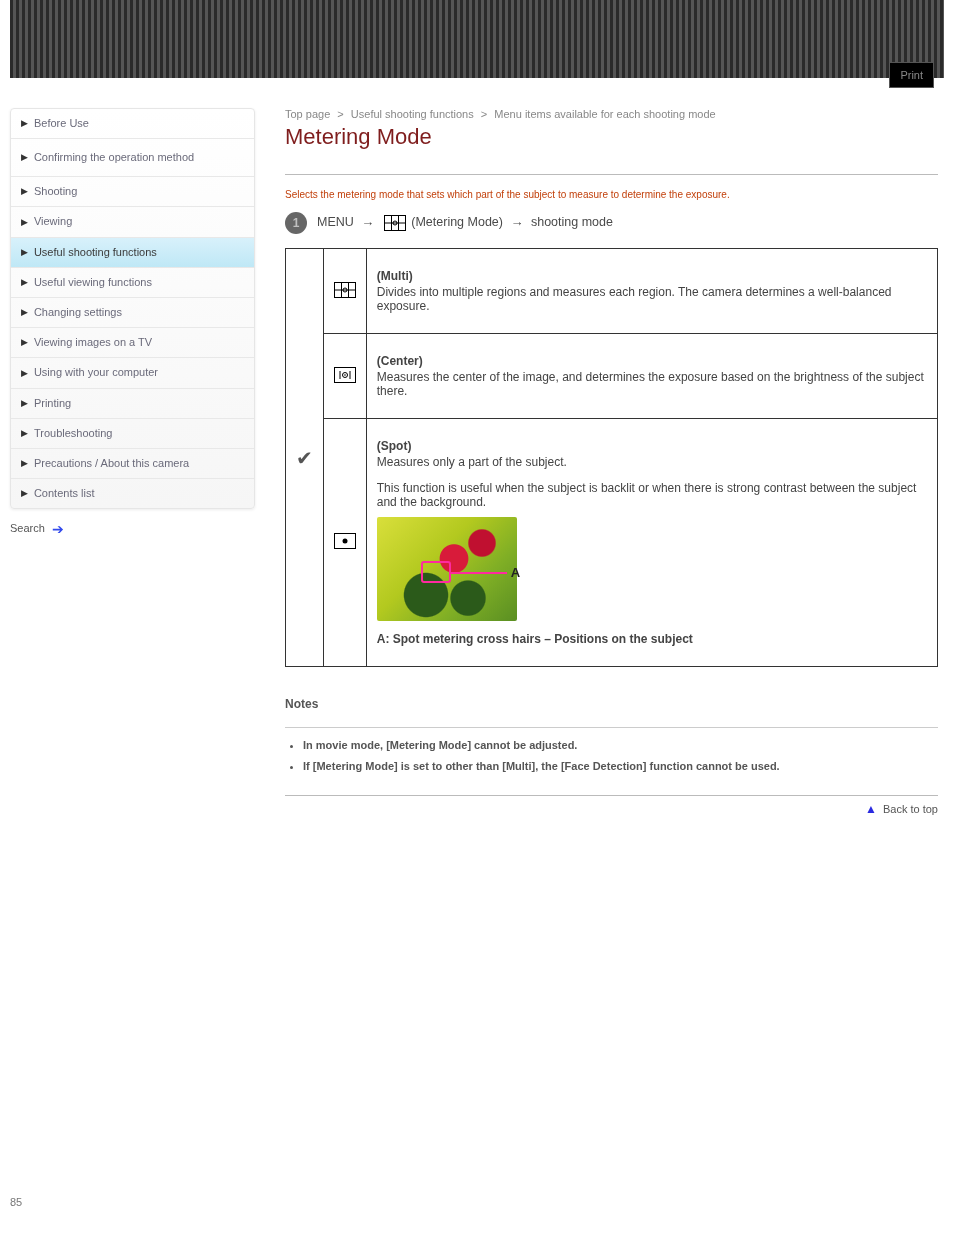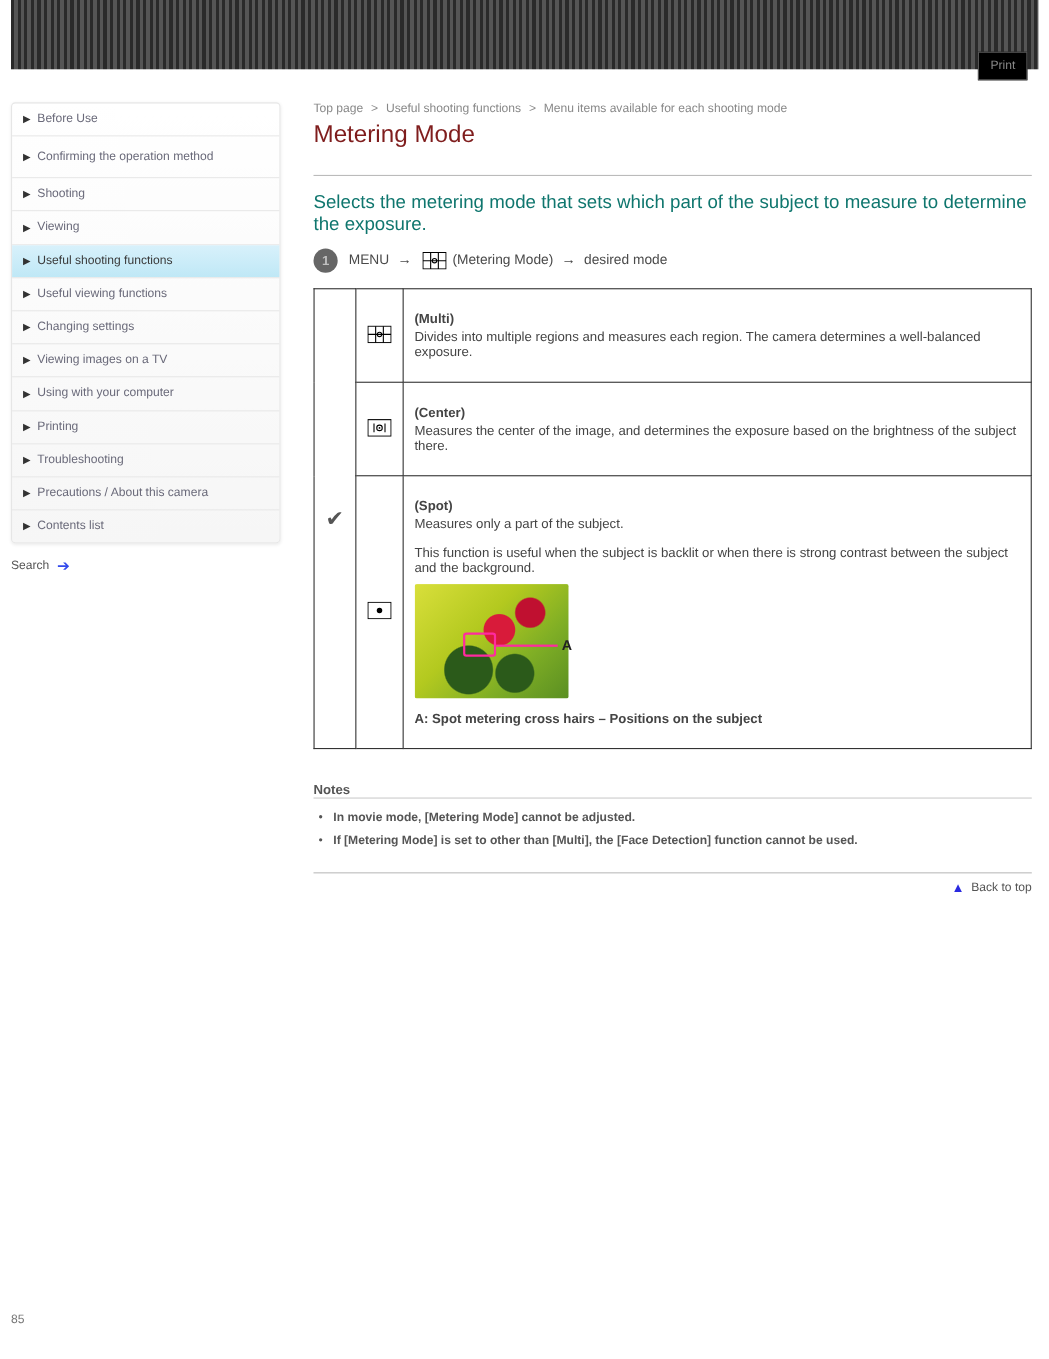--- a/index.html
+++ b/index.html
@@ -6,21 +6,21 @@
   body {
     font-family: Arial, Helvetica, sans-serif;
     background: #fff;
     width: 954px;
     margin: 0 auto;
     color: #4a4a4a;
     font-size: 12px;
   }
   .page { padding: 0 10px 40px 10px; }
   .header-bar {
-    height: 63px;
+    height: 78px;
     background: repeating-linear-gradient(90deg,#2a2a2a 0,#2a2a2a 3px,#555 3px,#555 6px);
     position: relative;
     margin-bottom: 30px;
   }
   .header-bar .tag {
     position: absolute; right: 10px; bottom: -10px;
     background: #000; color: #888; padding: 6px 10px;
     border: 1px solid #555; font-size: 11px;
   }
   .content { display: flex; gap: 30px; align-items: flex-start; }
@@ -48,21 +48,21 @@
     text-align: left; padding: 12px 0 8px 0;
     font-size: 11px; color: #555;
   }
   .search-row .arrow { color: #334aec; font-size: 14px; vertical-align: middle; margin-left: 4px; }
 
   .main { flex: 1; padding-right: 6px; }
   .trail { color: #888; font-size: 11px; margin-bottom: 4px; }
   .trail span.sep { margin: 0 4px; }
   h1.title { font-size: 22px; font-weight: normal; color: #7f1d1d; margin-bottom: 24px; }
   .rule { border: none; border-top: 1px solid #bbb; margin-bottom: 14px; }
-  .lead { font-size: 17px; color: #0f766e; margin-bottom: 12px; }
+  .lead { font-size: 10px; color: #c2410c; margin-bottom: 12px; }
   .step { display: flex; align-items: flex-start; gap: 10px; margin-bottom: 14px; flex-wrap: wrap; }
   .step-num {
     width: 22px; height: 22px; border-radius: 50%;
     background: #666; color: #c0c0c0; display: inline-flex;
     align-items: center; justify-content: center; font-weight: bold;
     font-size: 12px; flex: 0 0 22px;
   }
   .step-body { font-size: 12.5px; color: #4a4a4a; line-height: 1.5; }
   .arrow-right { font-size: 13px; margin: 0 4px; }
   svg.inline-icon { vertical-align: middle; margin: 0 2px; }
@@ -86,21 +86,21 @@
   .spot-box {
     position: absolute; left: 44px; top: 44px; width: 30px; height: 22px;
     border: 2px solid #ff2aa0; border-radius: 3px;
   }
   .spot-line {
     position: absolute; left: 74px; top: 55px; width: 56px; height: 0;
     border-top: 2px solid #ff2aa0;
   }
   .spot-label { position: absolute; left: 134px; top: 48px; font-weight: bold; font-size: 13px; color: #222; }
 
-  .notes-title { font-weight: bold; color: #555; font-size: 12px; margin-bottom: 0; }
+  .notes-title { font-weight: bold; color: #555; font-size: 12px; margin-bottom: 16px; }
   .notes-rule { border: none; border-top: 1px solid #ccc; margin-bottom: 10px; }
   .notes ul { list-style: disc; margin-left: 18px; }
   .notes li { font-size: 11px; color: #555; margin-bottom: 6px; line-height: 1.4; font-weight: bold; }
 
   .footer-row { display: flex; justify-content: flex-end; align-items: center; gap: 6px;
     border-top: 1px solid #bbb; margin-top: 20px; padding-top: 6px; }
   .back-top { font-size: 11px; color: #555; }
   .back-top-icon { color: #2a2ae0; font-size: 12px; }
 
   .page-number { color: #777; font-size: 11px; margin-top: 380px; }
@@ -197,21 +197,21 @@
           <span class="arrow-right">→</span>
           <svg class="inline-icon" width="22" height="16">
             <rect x="0.5" y="0.5" width="21" height="15" fill="#fff" stroke="#000"></rect>
             <line x1="7.5" y1="0.5" x2="7.5" y2="15.5" stroke="#000"></line>
             <line x1="14.5" y1="0.5" x2="14.5" y2="15.5" stroke="#000"></line>
             <line x1="0.5" y1="8" x2="21.5" y2="8" stroke="#000"></line>
             <circle cx="11" cy="8" r="2" fill="none" stroke="#000"></circle>
           </svg>
           <span>(Metering Mode)</span>
           <span class="arrow-right">→</span>
-          <span>desired mode</span>
+          <span>shooting mode</span>
         </span>
       </div>
 
       <table class="modes">
         <tbody>
             <tr>
           <td class="check" rowspan="3">
             <span class="check-glyph">✔</span>
           </td>
           <td class="icon">

